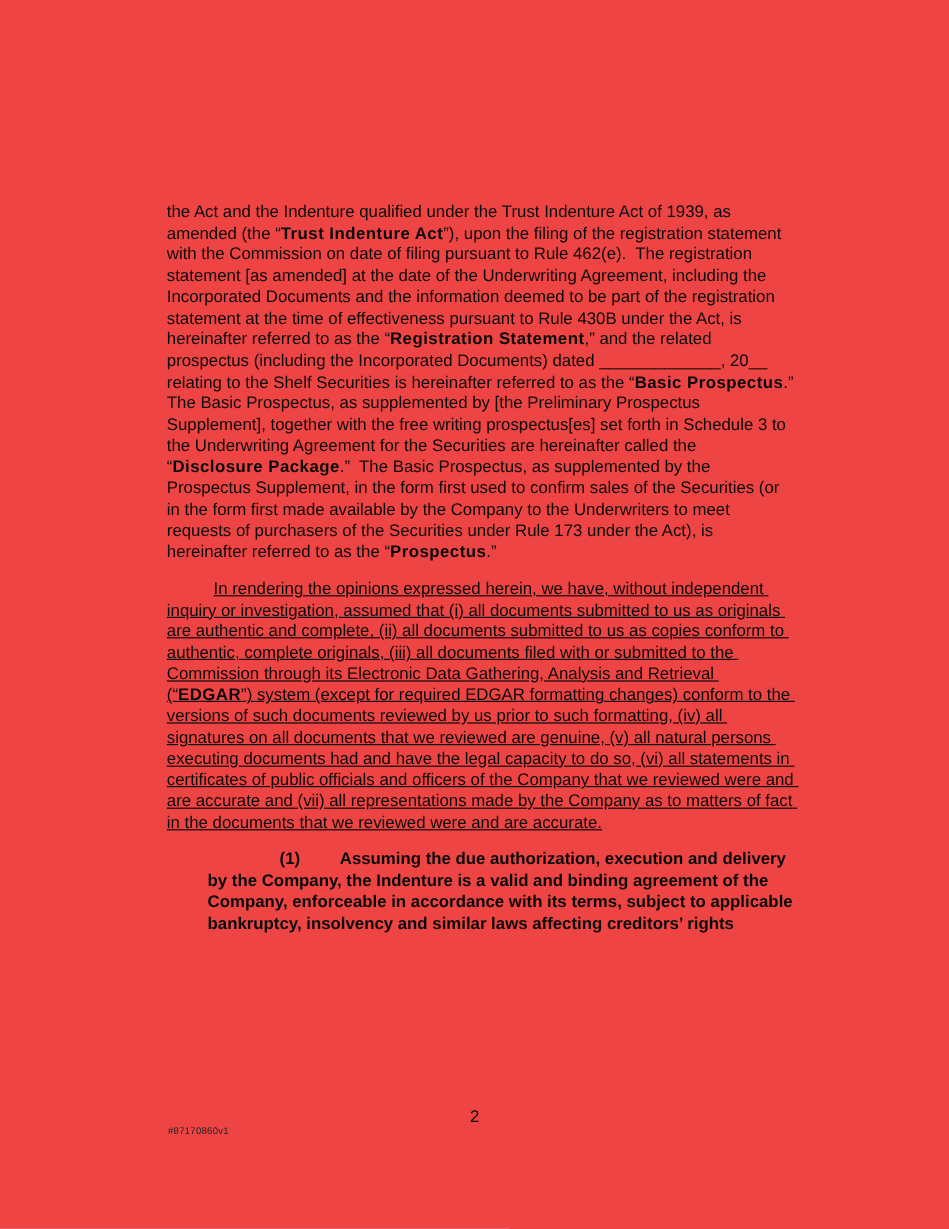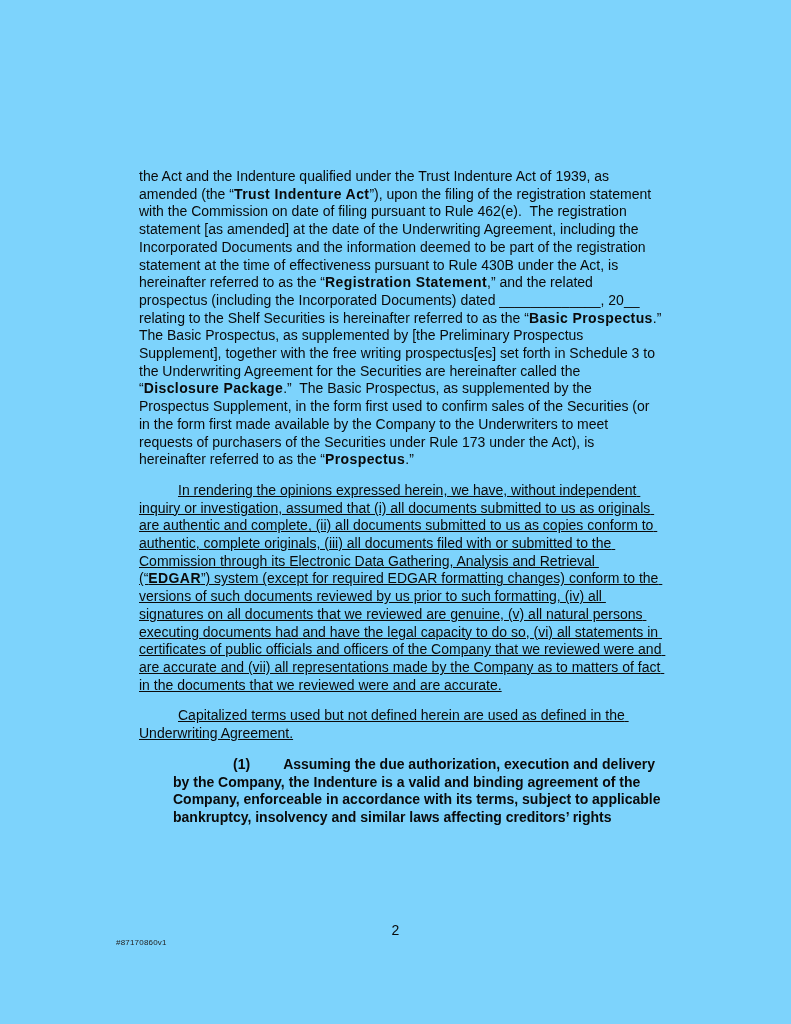--- a/index.html
+++ b/index.html
@@ -4,21 +4,21 @@
 <style>
   html, body { margin: 0; padding: 0; }
   body {
     width: 791px; height: 1024px;
     background: #ffffff;
     position: relative;
     font-family: "Liberation Sans", sans-serif;
     color: #0a0a0a;
     overflow: hidden;
   }
-  .page { position: absolute; inset: 0; background: #7dd3fc; }
+  .page { position: absolute; inset: 0; background: #ef4444; }
   .content {
     position: absolute;
     left: 139px; top: 168px; width: 524px;
     font-size: 14px; line-height: 17.7px;
     text-align: left;
   }
   .para { margin: 0 0 13px 0; white-space: pre-wrap; }
   .indent { text-indent: 39px; text-decoration: underline; }
   .term { font-weight: bold; letter-spacing: 0.4px; }
   .numbered {
@@ -26,36 +26,35 @@
     text-indent: 60px;
     white-space: pre-wrap;
     font-weight: bold;
   }
   .tab { display: inline-block; width: 33px; }
   .page-number {
     position: absolute; top: 922px; left: 0; width: 791px;
     text-align: center; font-size: 14px;
   }
   .doc-id {
-    position: absolute; left: 116px; top: 938px;
+    position: absolute; left: 140px; top: 938px;
     font-size: 8px; letter-spacing: 0.2px; color: #222;
   }
 </style>
 </head>
 <body>
 
 <div class="page">
 
   <div class="content">
 
     <p class="para"><span>the Act and the Indenture qualified under the Trust Indenture Act of 1939, as amended (the “</span><span class="term">Trust Indenture Act</span><span>”), upon the filing of the registration statement with the Commission on date of filing pursuant to Rule 462(e).  The registration statement [as amended] at the date of the Underwriting Agreement, including the Incorporated Documents and the information deemed to be part of the registration statement at the time of effectiveness pursuant to Rule 430B under the Act, is hereinafter referred to as the “</span><span class="term">Registration Statement</span><span>,” and the related prospectus (including the Incorporated Documents) dated _____________, 20__ relating to the Shelf Securities is hereinafter referred to as the “</span><span class="term">Basic Prospectus</span><span>.”  The Basic Prospectus, as supplemented by [the Preliminary Prospectus Supplement], together with the free writing prospectus[es] set forth in Schedule 3 to the Underwriting Agreement for the Securities are hereinafter called the “</span><span class="term">Disclosure Package</span><span>.”  The Basic Prospectus, as supplemented by the Prospectus Supplement, in the form first used to confirm sales of the Securities (or in the form first made available by the Company to the Underwriters to meet requests of purchasers of the Securities under Rule 173 under the Act), is hereinafter referred to as the “</span><span class="term">Prospectus</span><span>.”</span></p>
 
     <p class="para indent"><span>In rendering the opinions expressed herein, we have, without independent inquiry or investigation, assumed that (i) all documents submitted to us as originals are authentic and complete, (ii) all documents submitted to us as copies conform to authentic, complete originals, (iii) all documents filed with or submitted to the Commission through its Electronic Data Gathering, Analysis and Retrieval (“</span><span class="term">EDGAR</span><span>”) system (except for required EDGAR formatting changes) conform to the versions of such documents reviewed by us prior to such formatting, (iv) all signatures on all documents that we reviewed are genuine, (v) all natural persons executing documents had and have the legal capacity to do so, (vi) all statements in certificates of public officials and officers of the Company that we reviewed were and are accurate and (vii) all representations made by the Company as to matters of fact in the documents that we reviewed were and are accurate.</span></p>
 
-    <p class="para indent"><span>Capitalized terms used but not defined herein are used as defined in the Underwriting Agreement.</span></p>
 
 
     <p class="numbered"><span>(1)</span><span class="tab"></span><span>Assuming the due authorization, execution and delivery by the Company, the Indenture is a valid and binding agreement of the Company, enforceable in accordance with its terms, subject to applicable bankruptcy, insolvency and similar laws affecting creditors’ rights</span></p>
 
   </div>
 
   <div class="page-number">2</div>
 
   <div class="doc-id">#87170860v1</div>
 

